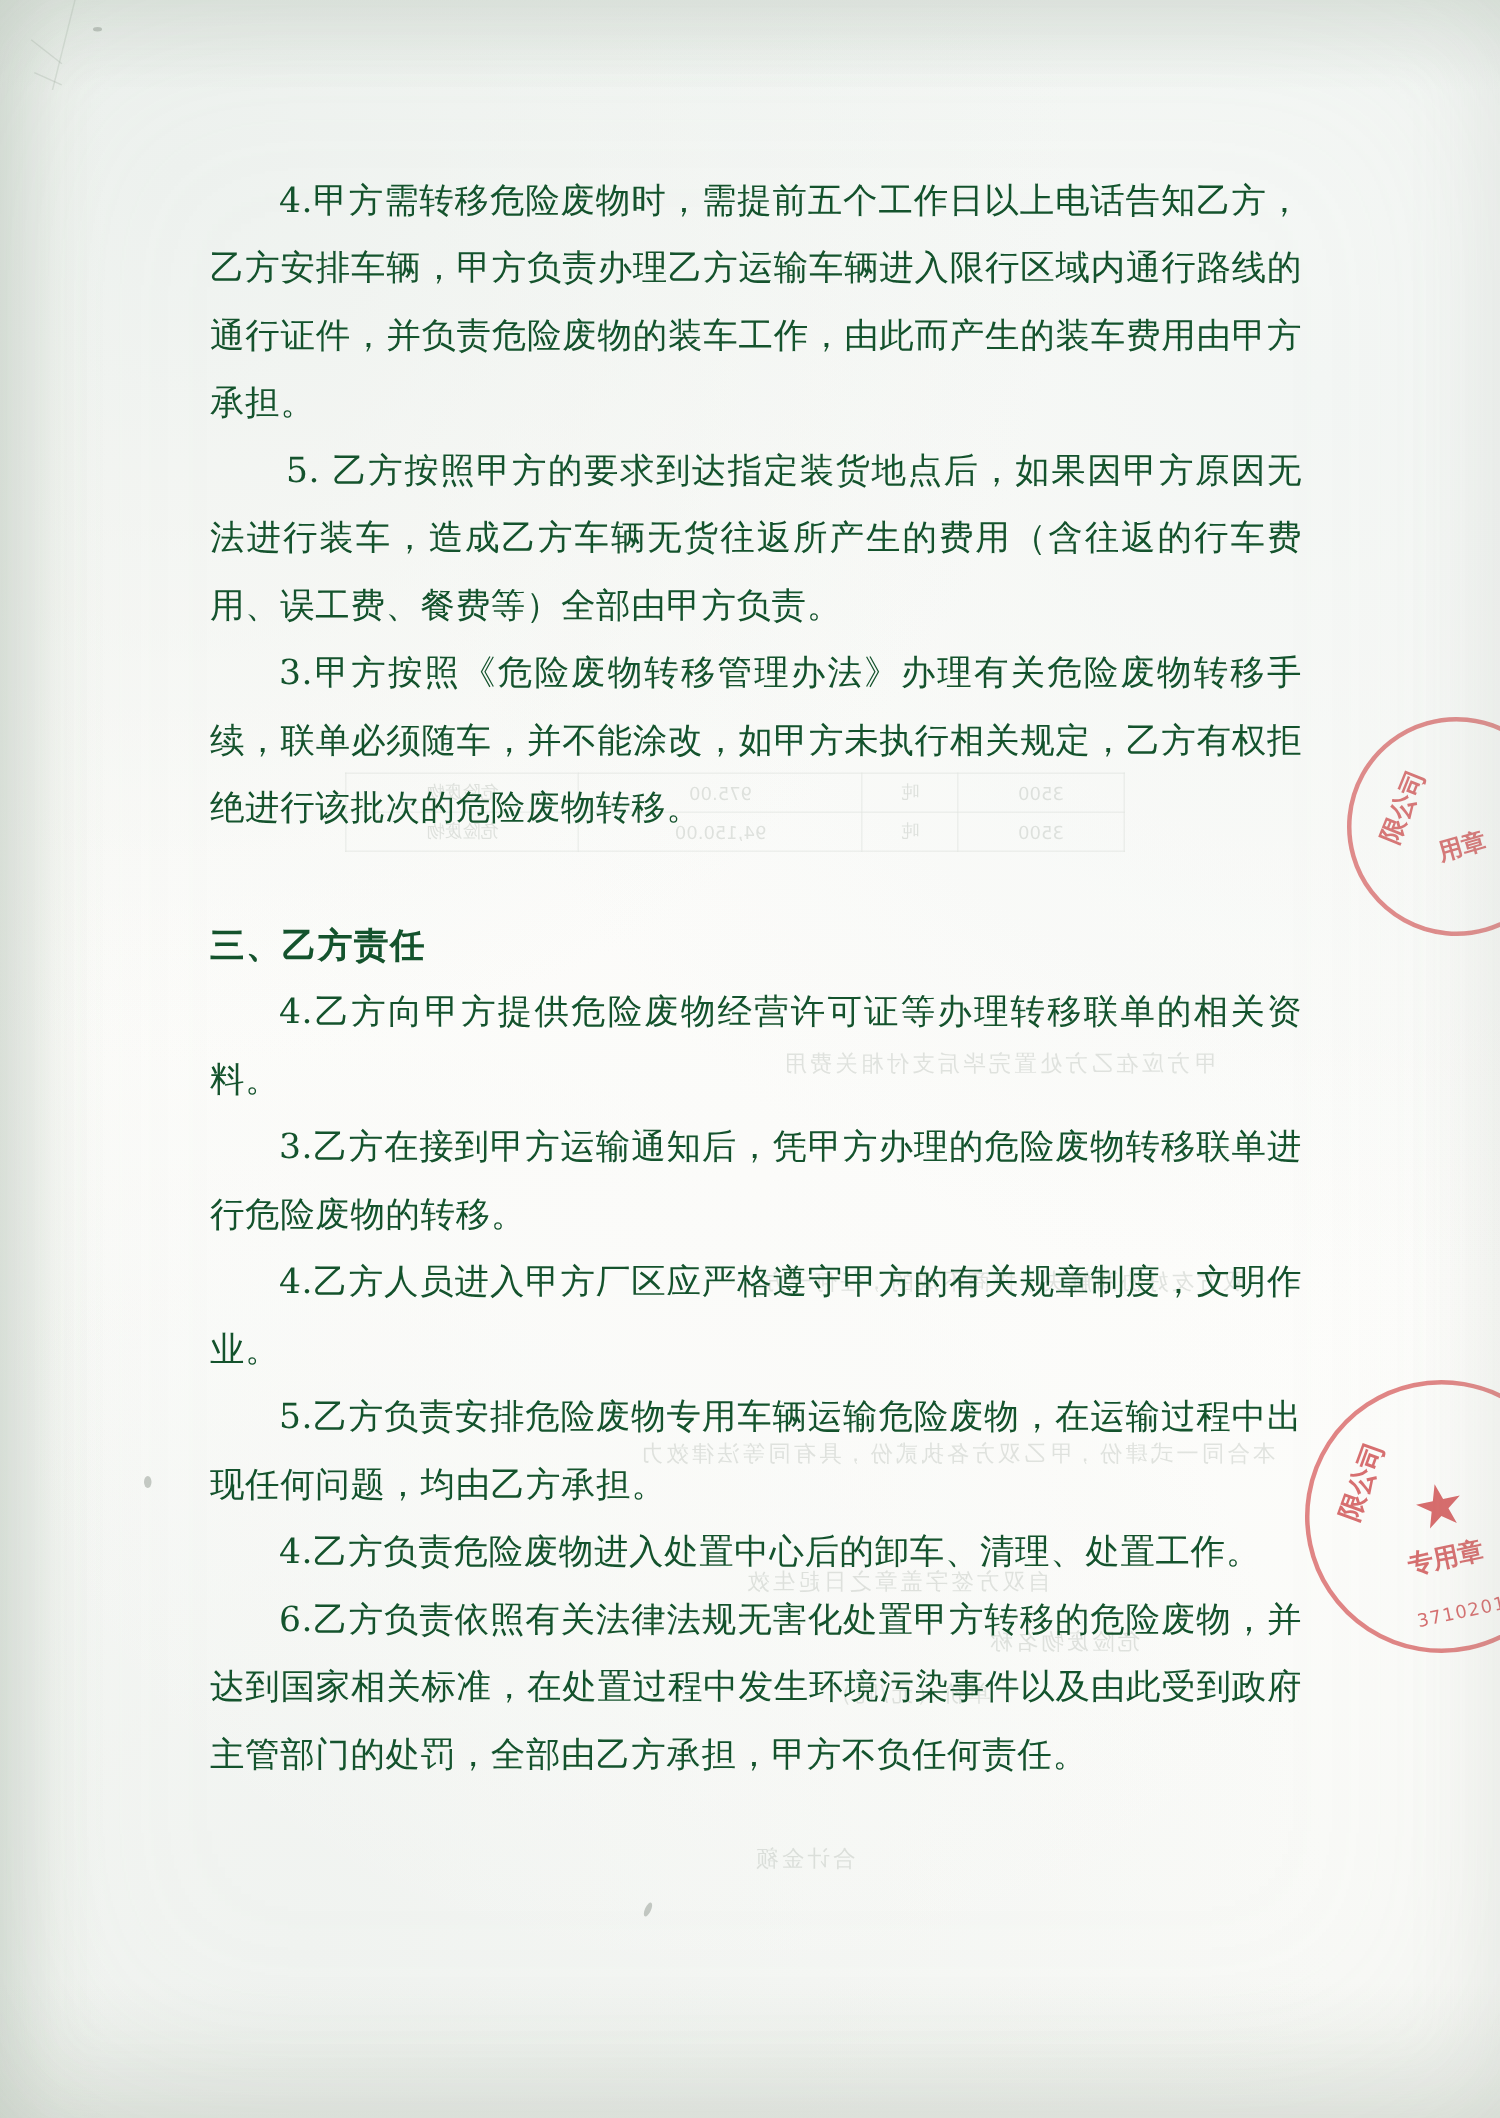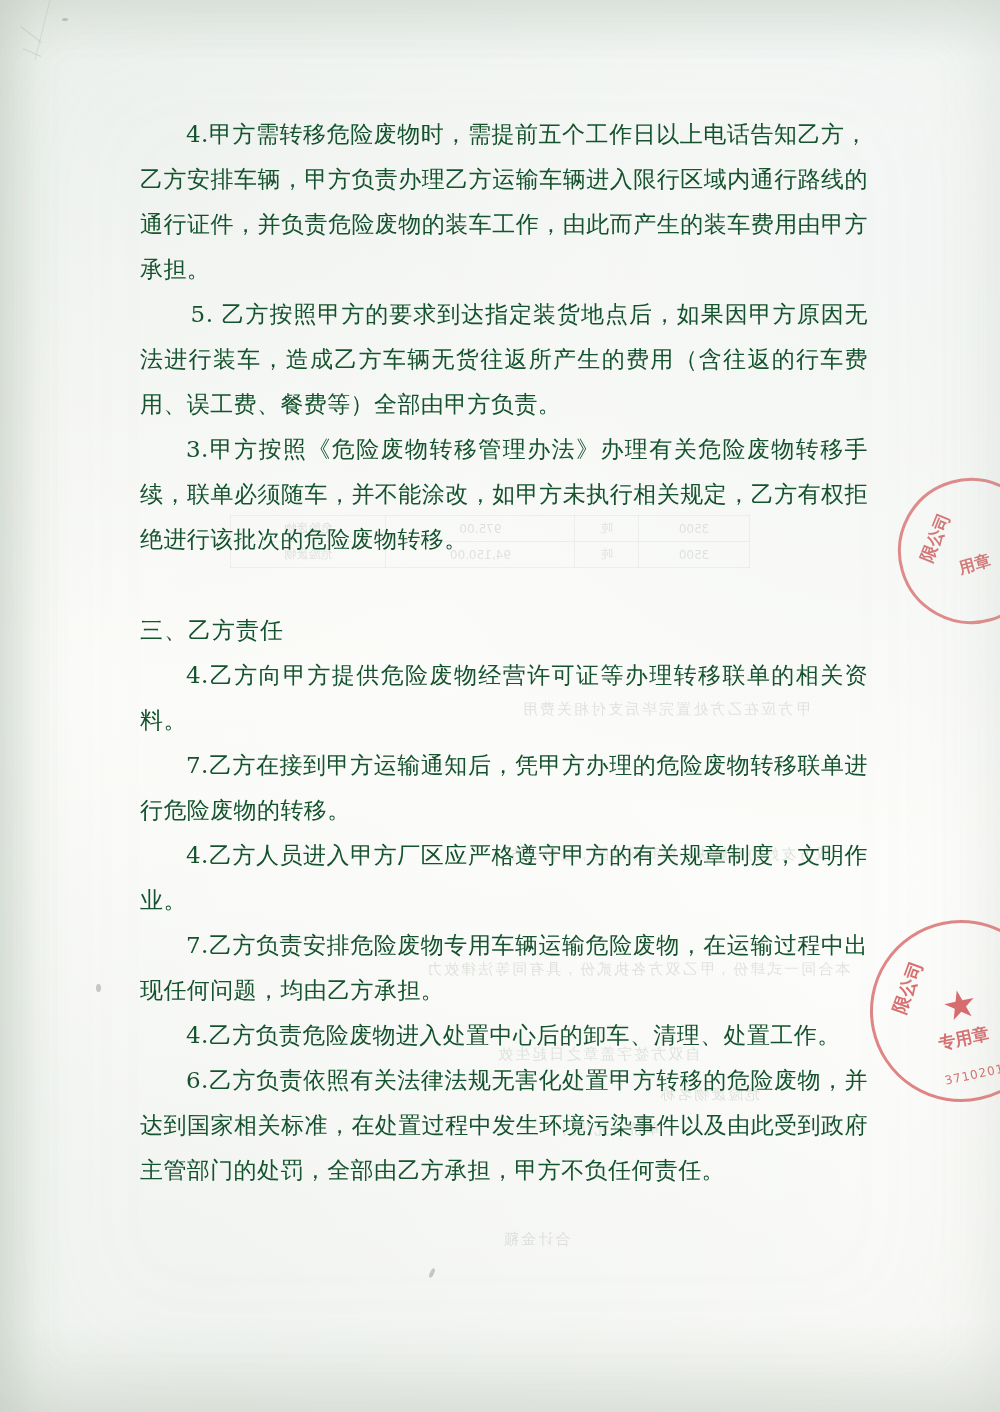--- a/index.html
+++ b/index.html
@@ -116,21 +116,21 @@
     text-indent: 2em;
     text-align: justify;
     text-justify: inter-ideograph;
   }
   .para.tight {
     text-indent: 2.2em;
   }
   .section-head {
     margin: 30px 0 0 0;
     text-indent: 0;
-    font-weight: 400;
+    font-weight: 700;
     letter-spacing: 1px;
   }
   .spacer-md { height: 16px; }
 
   
   .stamp {
     position: absolute;
     border-radius: 50%;
     border: 3px solid rgba(206,38,40,0.62);
     color: rgba(200,35,38,0.72);
@@ -241,23 +241,23 @@
 
     <p class="para">4.甲方需转移危险废物时，需提前五个工作日以上电话告知乙方，乙方安排车辆，甲方负责办理乙方运输车辆进入限行区域内通行路线的通行证件，并负责危险废物的装车工作，由此而产生的装车费用由甲方承担。</p>
     <p class="para tight">5. 乙方按照甲方的要求到达指定装货地点后，如果因甲方原因无法进行装车，造成乙方车辆无货往返所产生的费用（含往返的行车费用、误工费、餐费等）全部由甲方负责。</p>
     <p class="para">3.甲方按照《危险废物转移管理办法》办理有关危险废物转移手续，联单必须随车，并不能涂改，如甲方未执行相关规定，乙方有权拒绝进行该批次的危险废物转移。</p>
 
     <div class="spacer-md"></div>
 
     <p class="para section-head">三、乙方责任</p>
 
     <p class="para">4.乙方向甲方提供危险废物经营许可证等办理转移联单的相关资料。</p>
-    <p class="para">7.乙方在接到甲方运输通知后，凭甲方办理的危险废物转移联单进行危险废物的转移。</p>
+    <p class="para">3.乙方在接到甲方运输通知后，凭甲方办理的危险废物转移联单进行危险废物的转移。</p>
     <p class="para">4.乙方人员进入甲方厂区应严格遵守甲方的有关规章制度，文明作业。</p>
-    <p class="para">7.乙方负责安排危险废物专用车辆运输危险废物，在运输过程中出现任何问题，均由乙方承担。</p>
+    <p class="para">5.乙方负责安排危险废物专用车辆运输危险废物，在运输过程中出现任何问题，均由乙方承担。</p>
     <p class="para">4.乙方负责危险废物进入处置中心后的卸车、清理、处置工作。</p>
     <p class="para">6.乙方负责依照有关法律法规无害化处置甲方转移的危险废物，并达到国家相关标准，在处置过程中发生环境污染事件以及由此受到政府主管部门的处罚，全部由乙方承担，甲方不负任何责任。</p>
 
   </div>
 
   <div class="stamp" id="stamp-top">
     <div class="stamp-arc">
       <span class="stamp-char" style="left:14px; top:36px; transform:rotate(-52deg); font-size:17px;">限公司</span>
     </div>
     <div class="stamp-center-text" style="top:74px; font-size:16px;">用章</div>

